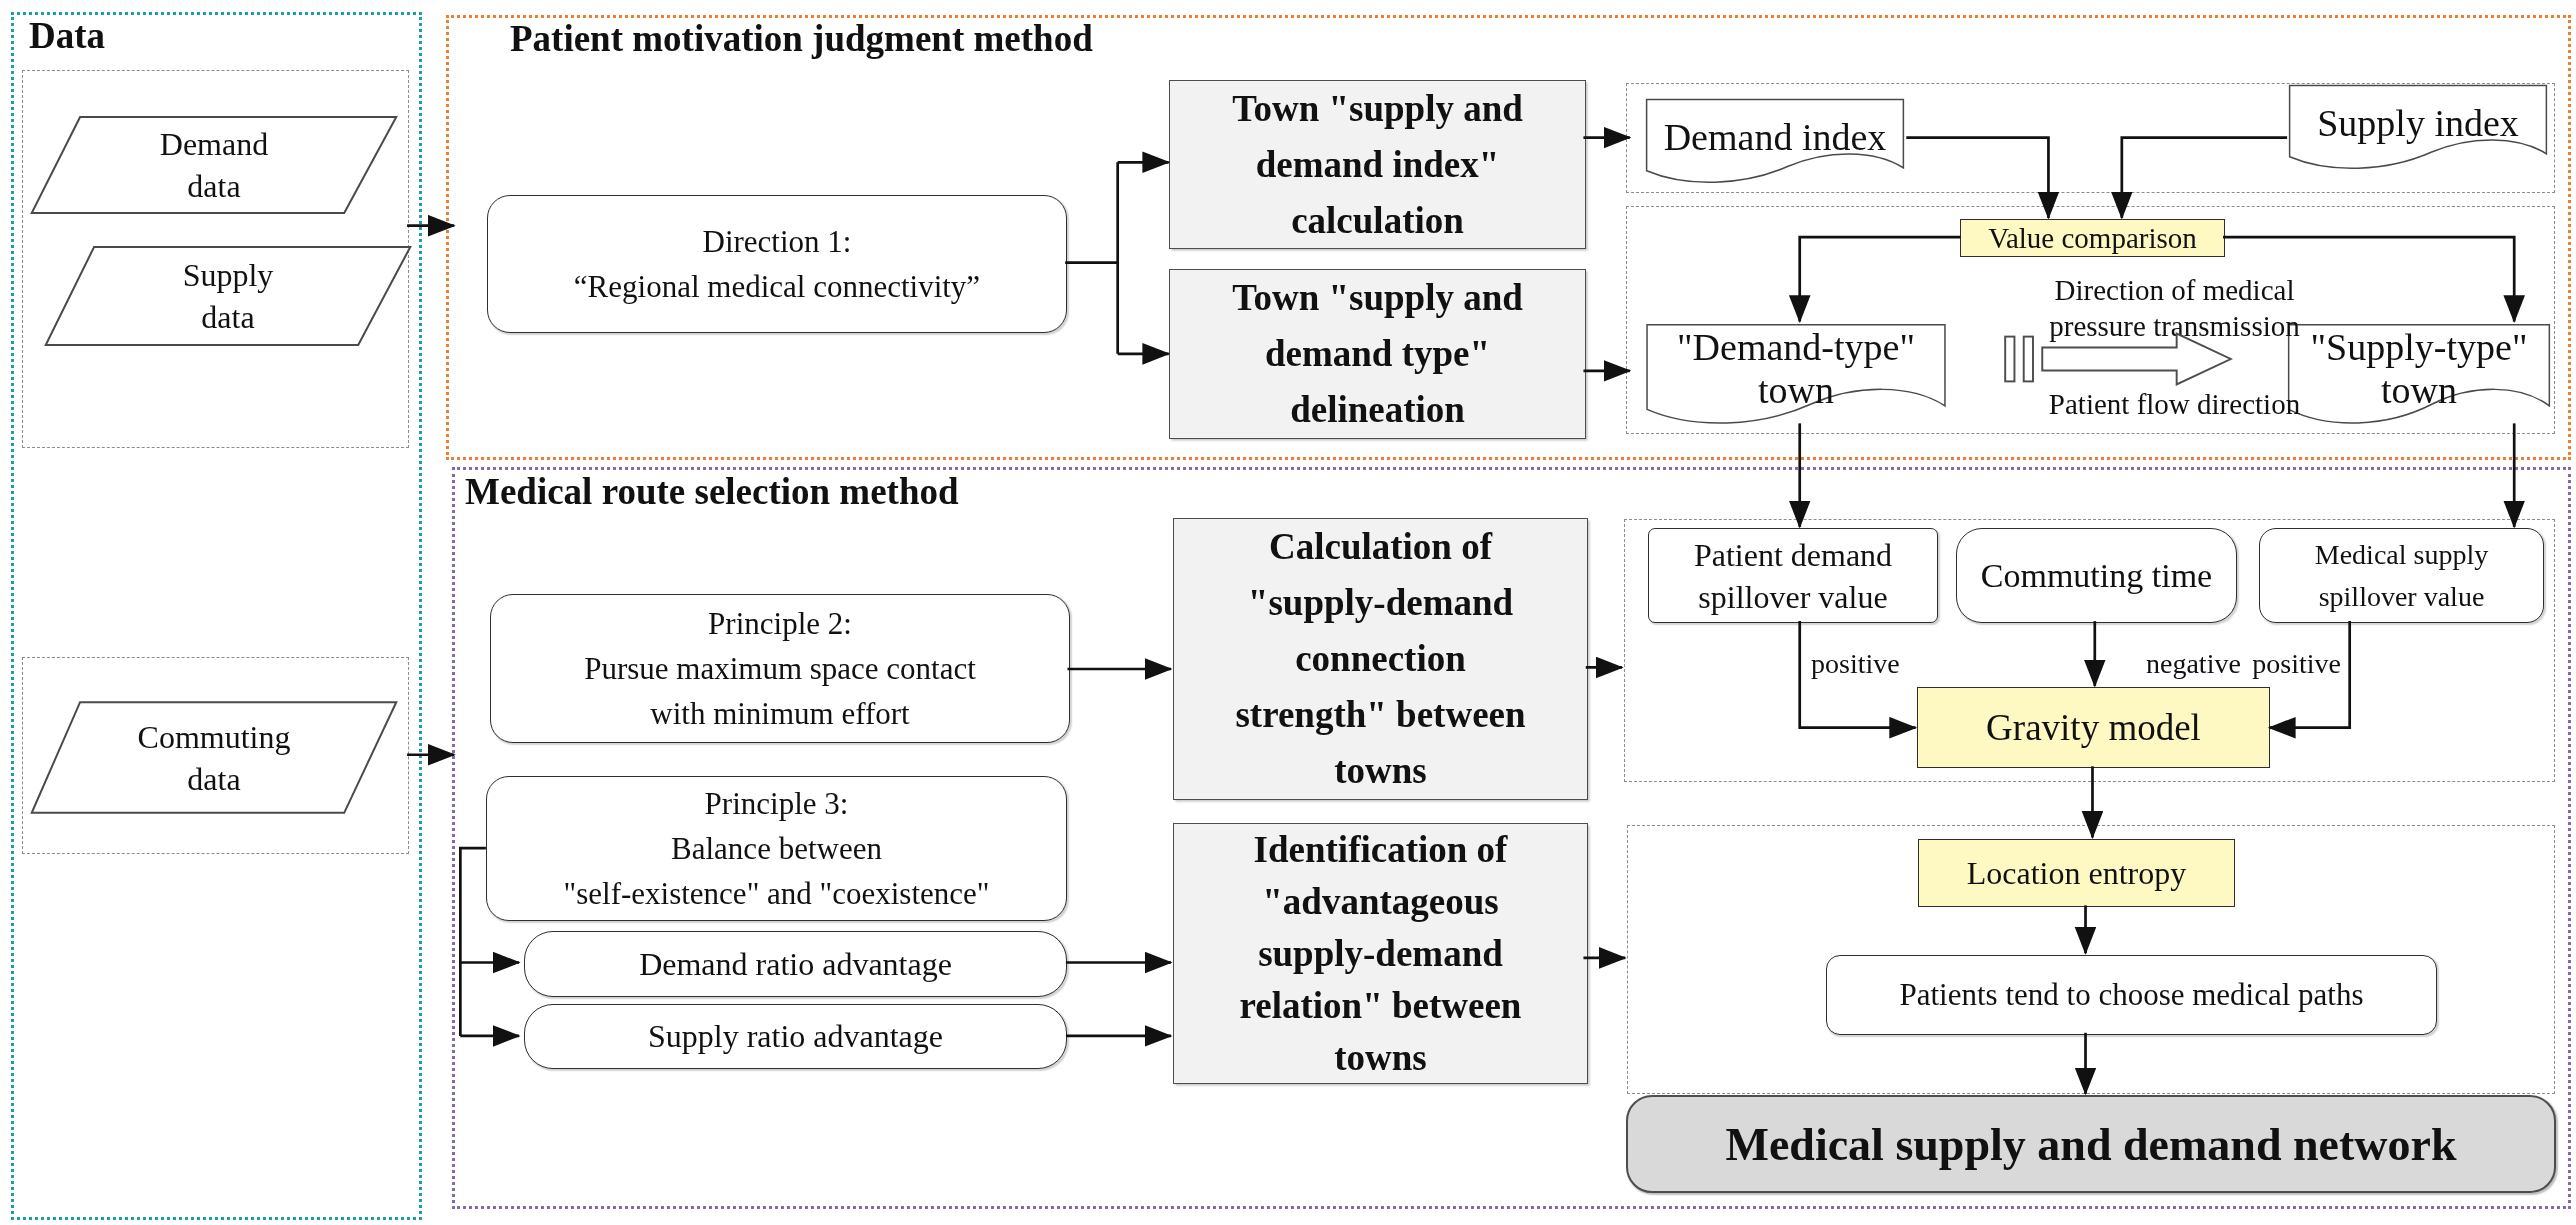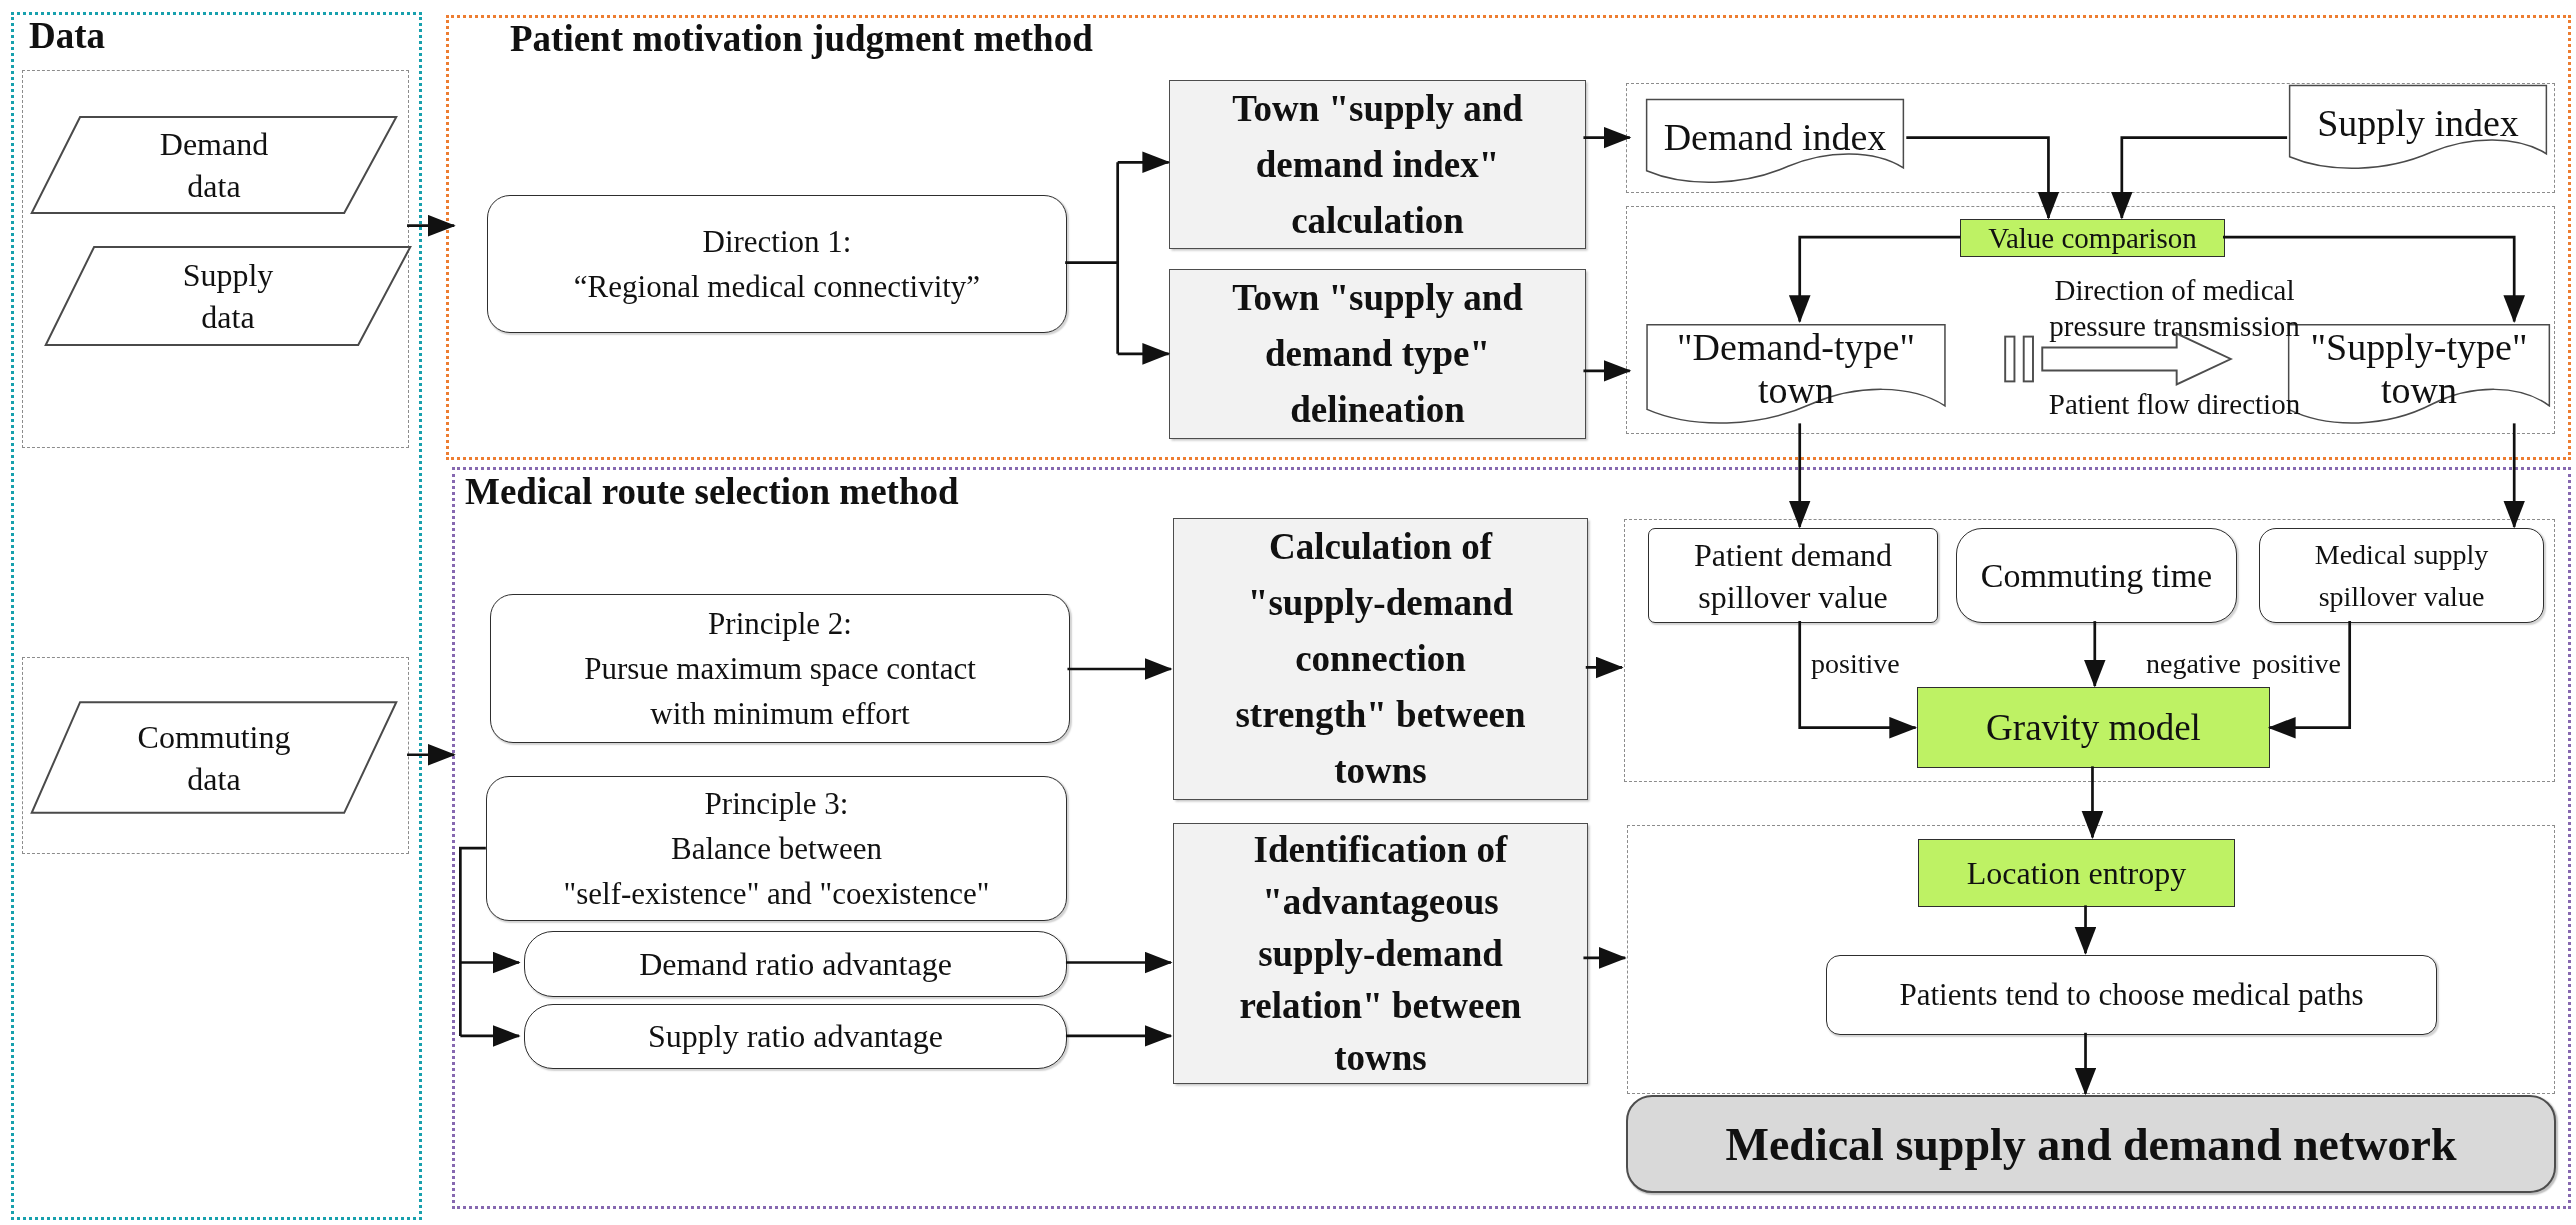--- a/index.html
+++ b/index.html
@@ -9,21 +9,21 @@
   .center{display:flex;flex-direction:column;align-items:center;justify-content:center;text-align:center;}
   
   .frame-teal{border:3.1px dotted #17a0ad;}
   .frame-orange{border:3.1px dotted #ed7d31;}
   .frame-purple{border:3.1px dotted #8668b0;}
   .frame-gray{border:1.5px dashed #8c8c8c;}
   .section-title{font-weight:bold;font-size:37px;line-height:1.05;}
   
   .rbox{border:1.5px solid #2e2e2e;border-radius:23px;background:#fff;box-shadow:1.5px 1.5px 1.5px rgba(0,0,0,.18);}
   
-  .sbox{border:1.5px solid #2e2e2e;background:#bef264;}
+  .sbox{border:1.5px solid #2e2e2e;background:#fef9c3;}
   
   .gbox{border:1.5px solid #4d4d4d;background:#f2f2f2;box-shadow:2.3px 2.3px 2.3px rgba(0,0,0,.25);}
   .gbox .t{font-weight:bold;font-size:37px;line-height:56px;}
   .gbox .t.tight{line-height:52px;}
   .node-text{font-size:31px;line-height:45px;}
   .doc-text{font-size:38px;line-height:43px;}
   .para-text{font-size:32px;line-height:42px;}
   .small-label{font-size:28px;line-height:34px;}
   .mid-label{font-size:29px;line-height:36px;}
   .gravity-text{font-size:37px;}

